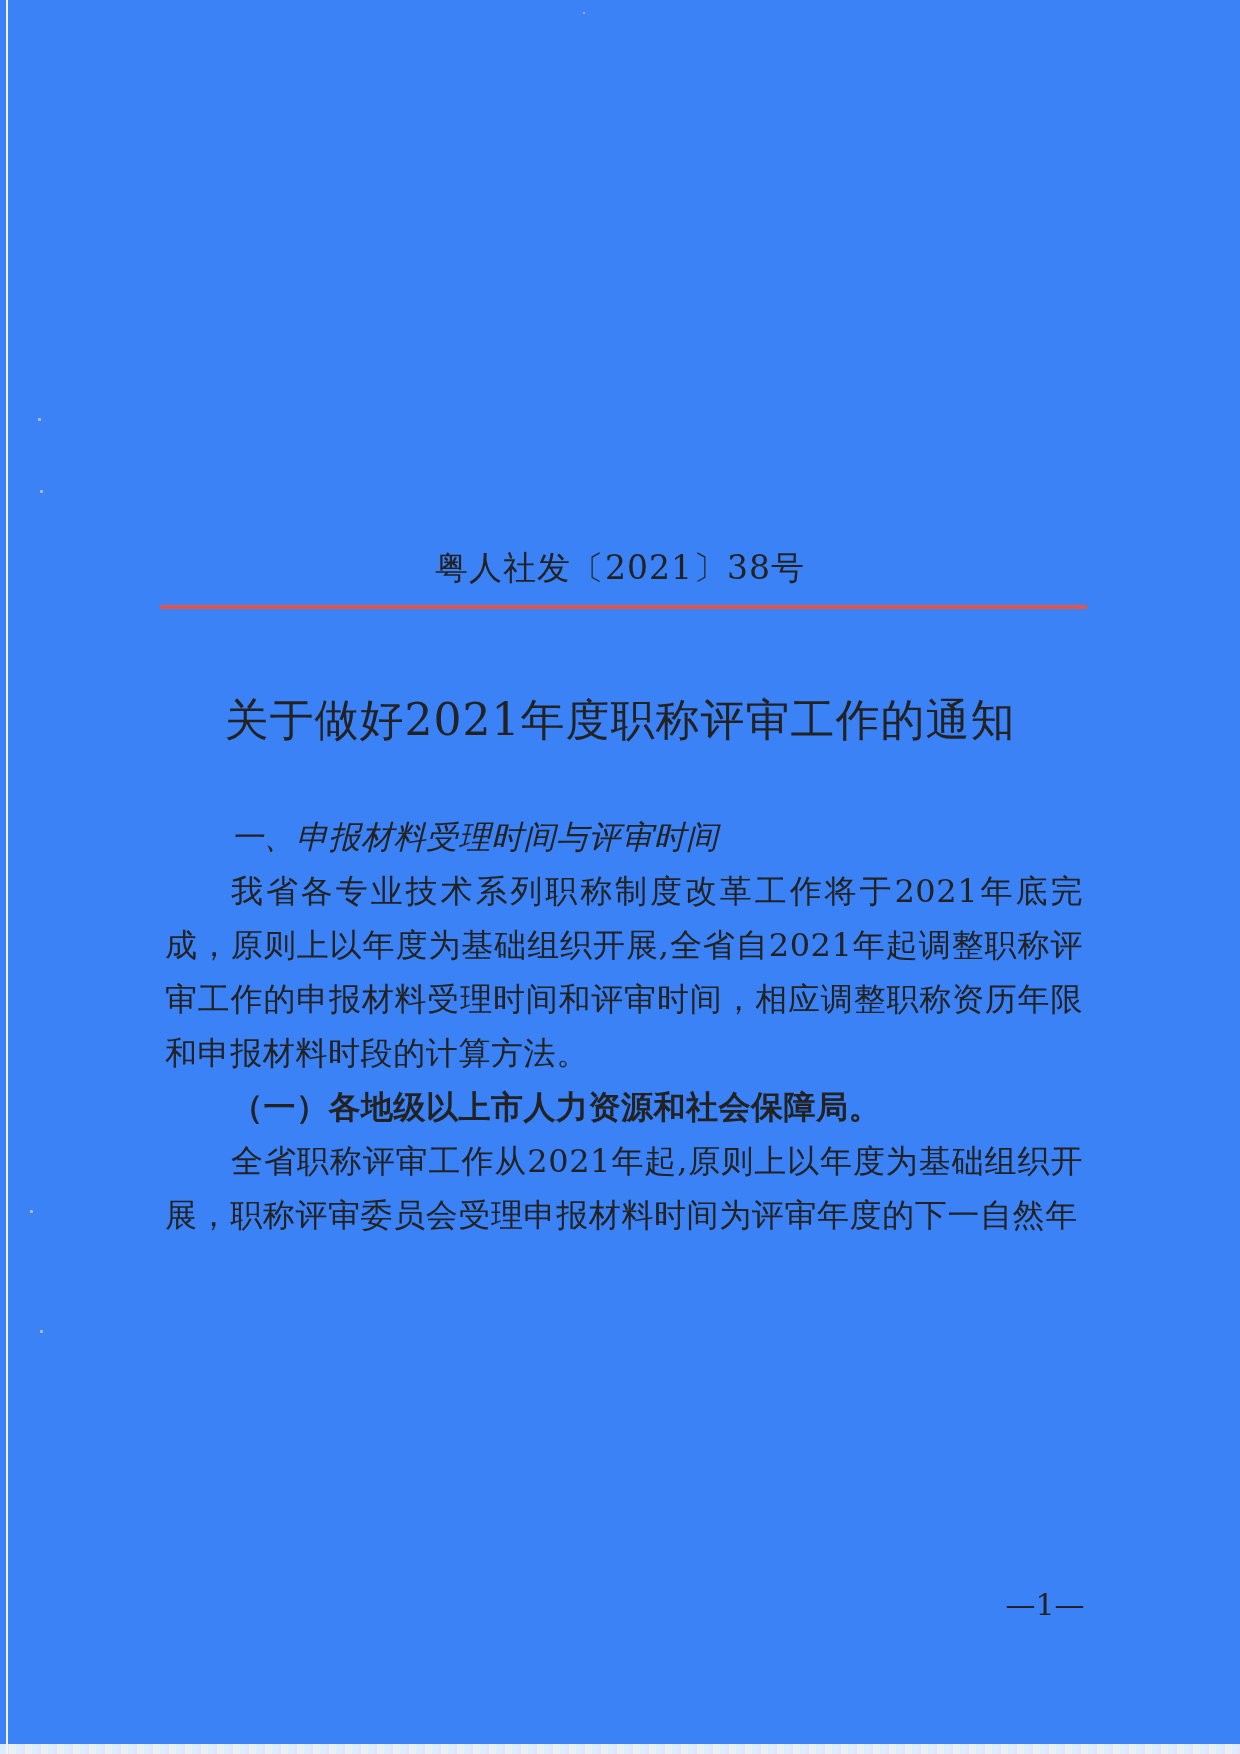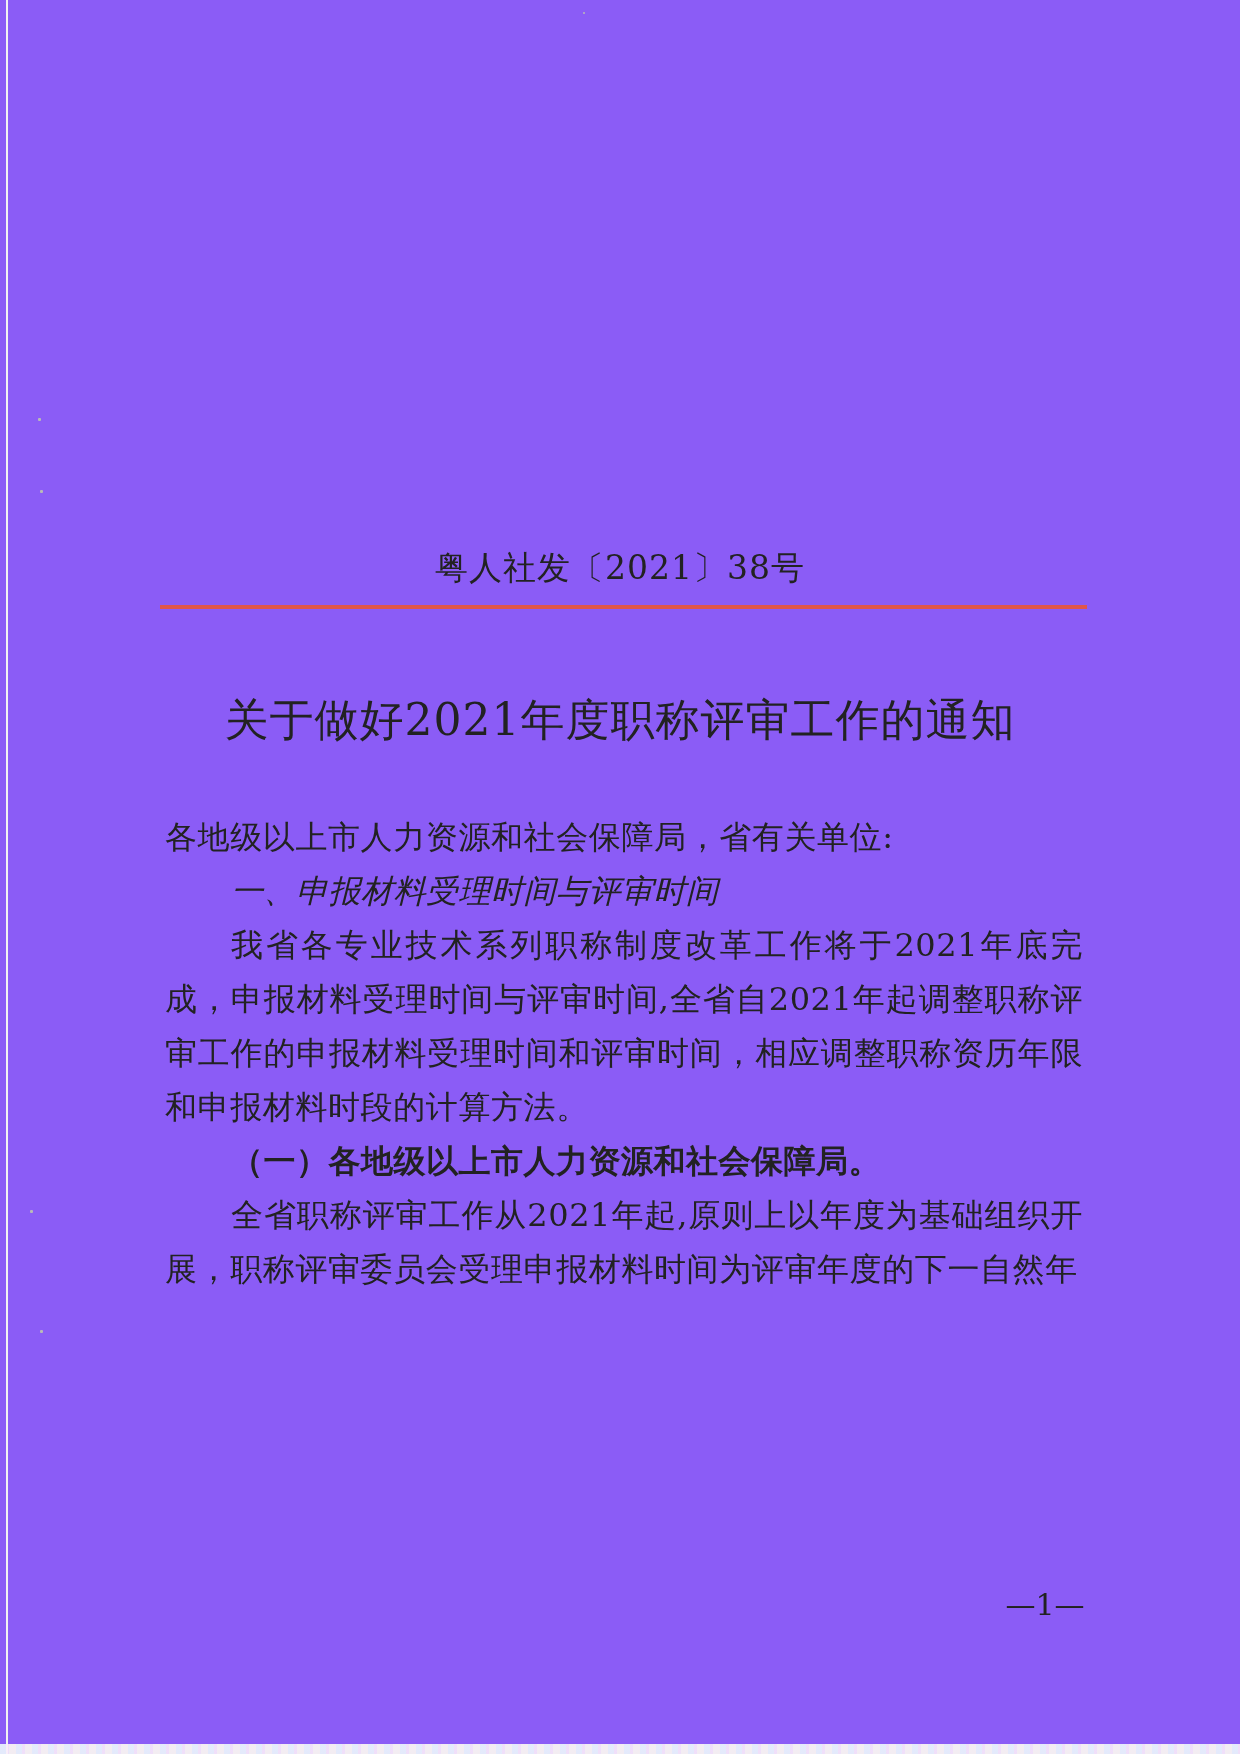--- a/index.html
+++ b/index.html
@@ -13,21 +13,21 @@
       position: relative;
       overflow: hidden;
       font-family: "DejaVu Serif", "Liberation Serif", serif;
       color: #1e1e1e;
     }
     .page {
       position: absolute;
       left: 0; top: 0;
       width: 1240px;
       height: 1754px;
-      background: #8b5cf6;
+      background: #3b82f6;
     }
     .scan-edge-left {
       position: absolute;
       left: 6px; top: 0;
       width: 2px; height: 1754px;
       background: #f2f2f2;
     }
     .scan-speck {
       position: absolute;
       width: 3px; height: 3px;
@@ -119,23 +119,22 @@
   <div class="scan-speck" style="left:30px; top:1210px;"></div>
   <div class="scan-speck" style="left:40px; top:1330px;"></div>
   <div class="scan-speck" style="left:583px; top:12px; width:2px; height:2px;"></div>
 
   <div class="doc-number">粤人社发〔2021〕38号</div>
   <div class="red-rule"></div>
 
   <div class="title">关于做好2021年度职称评审工作的通知</div>
 
   <div class="body">
-    <p class="p">各地级以上市人力资源和社会保障局，省有关单位:</p>
     <p class="p indent h1">一、申报材料受理时间与评审时间</p>
-    <p class="p indent">我省各专业技术系列职称制度改革工作将于2021年底完成，申报材料受理时间与评审时间,全省自2021年起调整职称评审工作的申报材料受理时间和评审时间，相应调整职称资历年限和申报材料时段的计算方法。</p>
+    <p class="p indent">我省各专业技术系列职称制度改革工作将于2021年底完成，原则上以年度为基础组织开展,全省自2021年起调整职称评审工作的申报材料受理时间和评审时间，相应调整职称资历年限和申报材料时段的计算方法。</p>
     <p class="p indent h2">（一）各地级以上市人力资源和社会保障局。</p>
     <p class="p indent">全省职称评审工作从2021年起,原则上以年度为基础组织开展，职称评审委员会受理申报材料时间为评审年度的下一自然年</p>
   </div>
 
   <div class="page-number">—1—</div>
 
   <div class="scan-bottom"></div>
 </div>
 
 </body></html>

